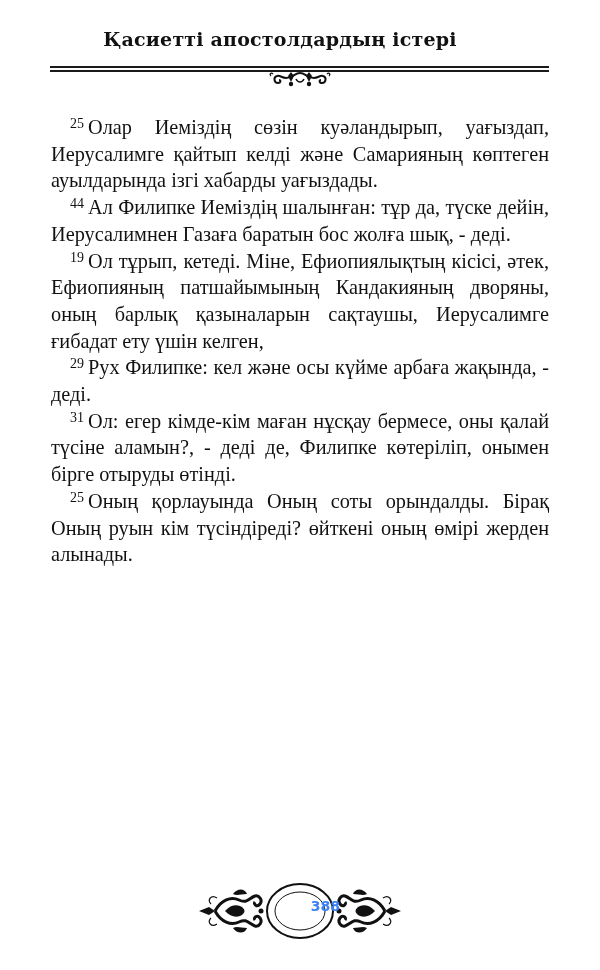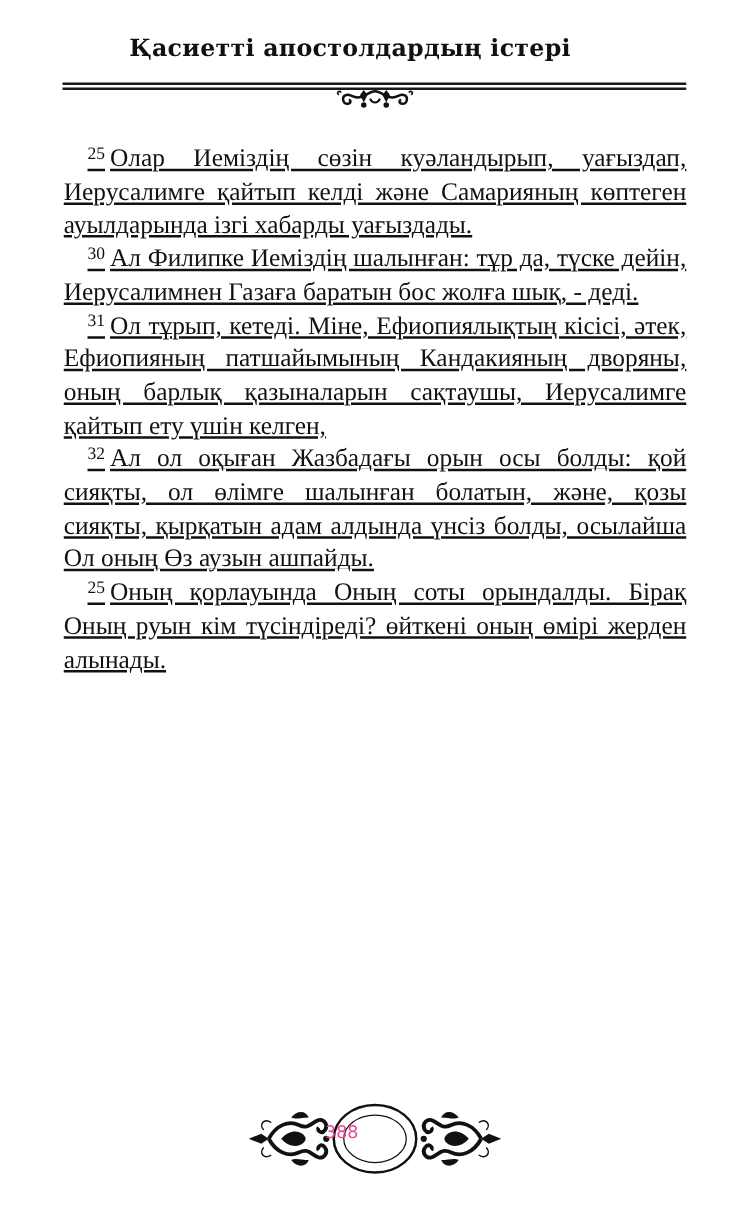--- a/index.html
+++ b/index.html
@@ -44,21 +44,20 @@
       height: 18px;
     }
     .text-body {
       position: absolute;
       top: 114px;
       left: 51px;
       width: 498px;
       font-size: 20.3px;
       line-height: 26.7px;
       text-align: justify;
-      text-decoration: underline;
     }
     .verse {
       margin: 0;
       text-indent: 19px;
       text-align: justify;
     }
     .verse .vnum {
       font-size: 14px;
       vertical-align: 6px;
       line-height: 0;
@@ -73,24 +72,25 @@
       top: 880px;
       left: 195px;
       width: 210px;
       height: 62px;
     }
     .page-number {
       position: absolute;
       top: 898px;
       left: 260px;
       width: 80px;
-      text-align: left;
+      text-align: right;
       font-family: "DejaVu Sans", "Liberation Sans", sans-serif;
       font-size: 14px;
-      color: #ec4899;
+      color: #3b82f6;
+      font-weight: bold;
     }
   </style>
 </head>
 <body>
 
 <div class="running-header">Қасиетті апостолдардың істері</div>
 <div class="header-rule rule-top"></div>
 <div class="header-rule rule-bottom"></div>
 
 <svg class="header-ornament" viewBox="0 0 76 18">
@@ -100,23 +100,24 @@
   <path d="M44 6 l3 -4 l3 4 l-3 6 z" fill="#111"></path>
   <circle cx="29" cy="14" r="2.2" fill="#111"></circle>
   <circle cx="47" cy="14" r="2.2" fill="#111"></circle>
   <path d="M34 9 C36 13 40 13 42 9" fill="none" stroke="#111" stroke-width="1.6"></path>
   <path d="M11 4 C9 2 7 4 9 6" fill="none" stroke="#111" stroke-width="1.3"></path>
   <path d="M65 4 C67 2 69 4 67 6" fill="none" stroke="#111" stroke-width="1.3"></path>
 </svg>
 
 <div class="text-body">
   <p class="verse"><span class="vnum">25</span><span>Олар Иеміздің сөзін куәландырып, уағыздап, Иерусалимге қайтып келді және Самарияның көптеген ауылдарында ізгі хабарды уағыздады.</span></p>
-  <p class="verse"><span class="vnum">30</span><span>Ал Филипке Иеміздің шалынған: тұр да, түске дейін, Иерусалимнен Газаға баратын бос жолға шық, - деді.</span></p>
-  <p class="verse"><span class="vnum">31</span><span>Ол тұрып, кетеді. Міне, Ефиопиялықтың кісісі, әтек, Ефиопияның патшайымының Кандакияның дворяны, оның барлық қазыналарын сақтаушы, Иерусалимге қайтып ету үшін келген,</span></p>
-  <p class="verse"><span class="vnum">32</span><span>Ал ол оқыған Жазбадағы орын осы болды: қой сияқты, ол өлімге шалынған болатын, және, қозы сияқты, қырқатын адам алдында үнсіз болды, осылайша Ол оның Өз аузын ашпайды.</span></p>
+  <p class="verse"><span class="vnum">44</span><span>Ал Филипке Иеміздің шалынған: тұр да, түске дейін, Иерусалимнен Газаға баратын бос жолға шық, - деді.</span></p>
+  <p class="verse"><span class="vnum">19</span><span>Ол тұрып, кетеді. Міне, Ефиопиялықтың кісісі, әтек, Ефиопияның патшайымының Кандакияның дворяны, оның барлық қазыналарын сақтаушы, Иерусалимге ғибадат ету үшін келген,</span></p>
+  <p class="verse"><span class="vnum">29</span><span>Рух Филипке: кел және осы күйме арбаға жақында, - деді.</span></p>
+  <p class="verse"><span class="vnum">31</span><span>Ол: егер кімде-кім маған нұсқау бермесе, оны қалай түсіне аламын?, - деді де, Филипке көтеріліп, онымен бірге отыруды өтінді.</span></p>
   <p class="verse"><span class="vnum">25</span><span>Оның қорлауында Оның соты орындалды. Бірақ Оның руын кім түсіндіреді? өйткені оның өмірі жерден алынады.</span></p>
 </div>
 
 <svg class="footer-ornament" viewBox="0 0 210 62">
 
   <path d="M4 31 L14 27 L20 31 L14 35 Z" fill="#111"></path>
 
   <path d="M20 31 C26 20 36 16 44 20 C52 24 54 18 60 16 C64 15 68 20 65 24 C62 28 58 24 60 22" fill="none" stroke="#111" stroke-width="3"></path>
   <path d="M20 31 C26 42 36 46 44 42 C52 38 54 44 60 46 C64 47 68 42 65 38 C62 34 58 38 60 40" fill="none" stroke="#111" stroke-width="3"></path>
   <path d="M30 31 C36 24 44 24 48 28 C50 30 50 32 48 34 C44 38 36 38 30 31 Z" fill="#111"></path>

